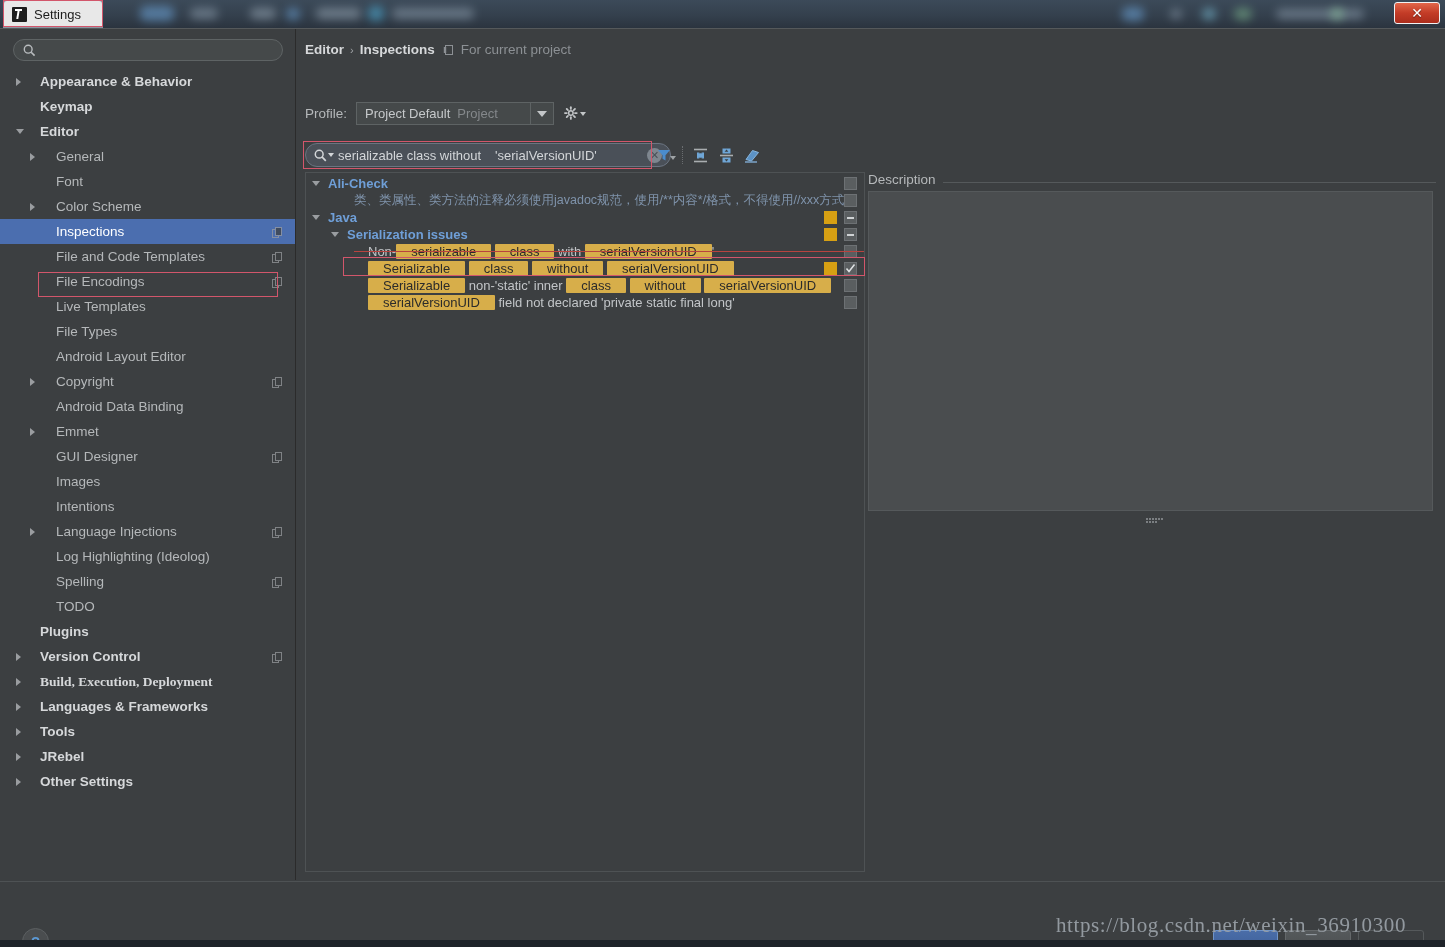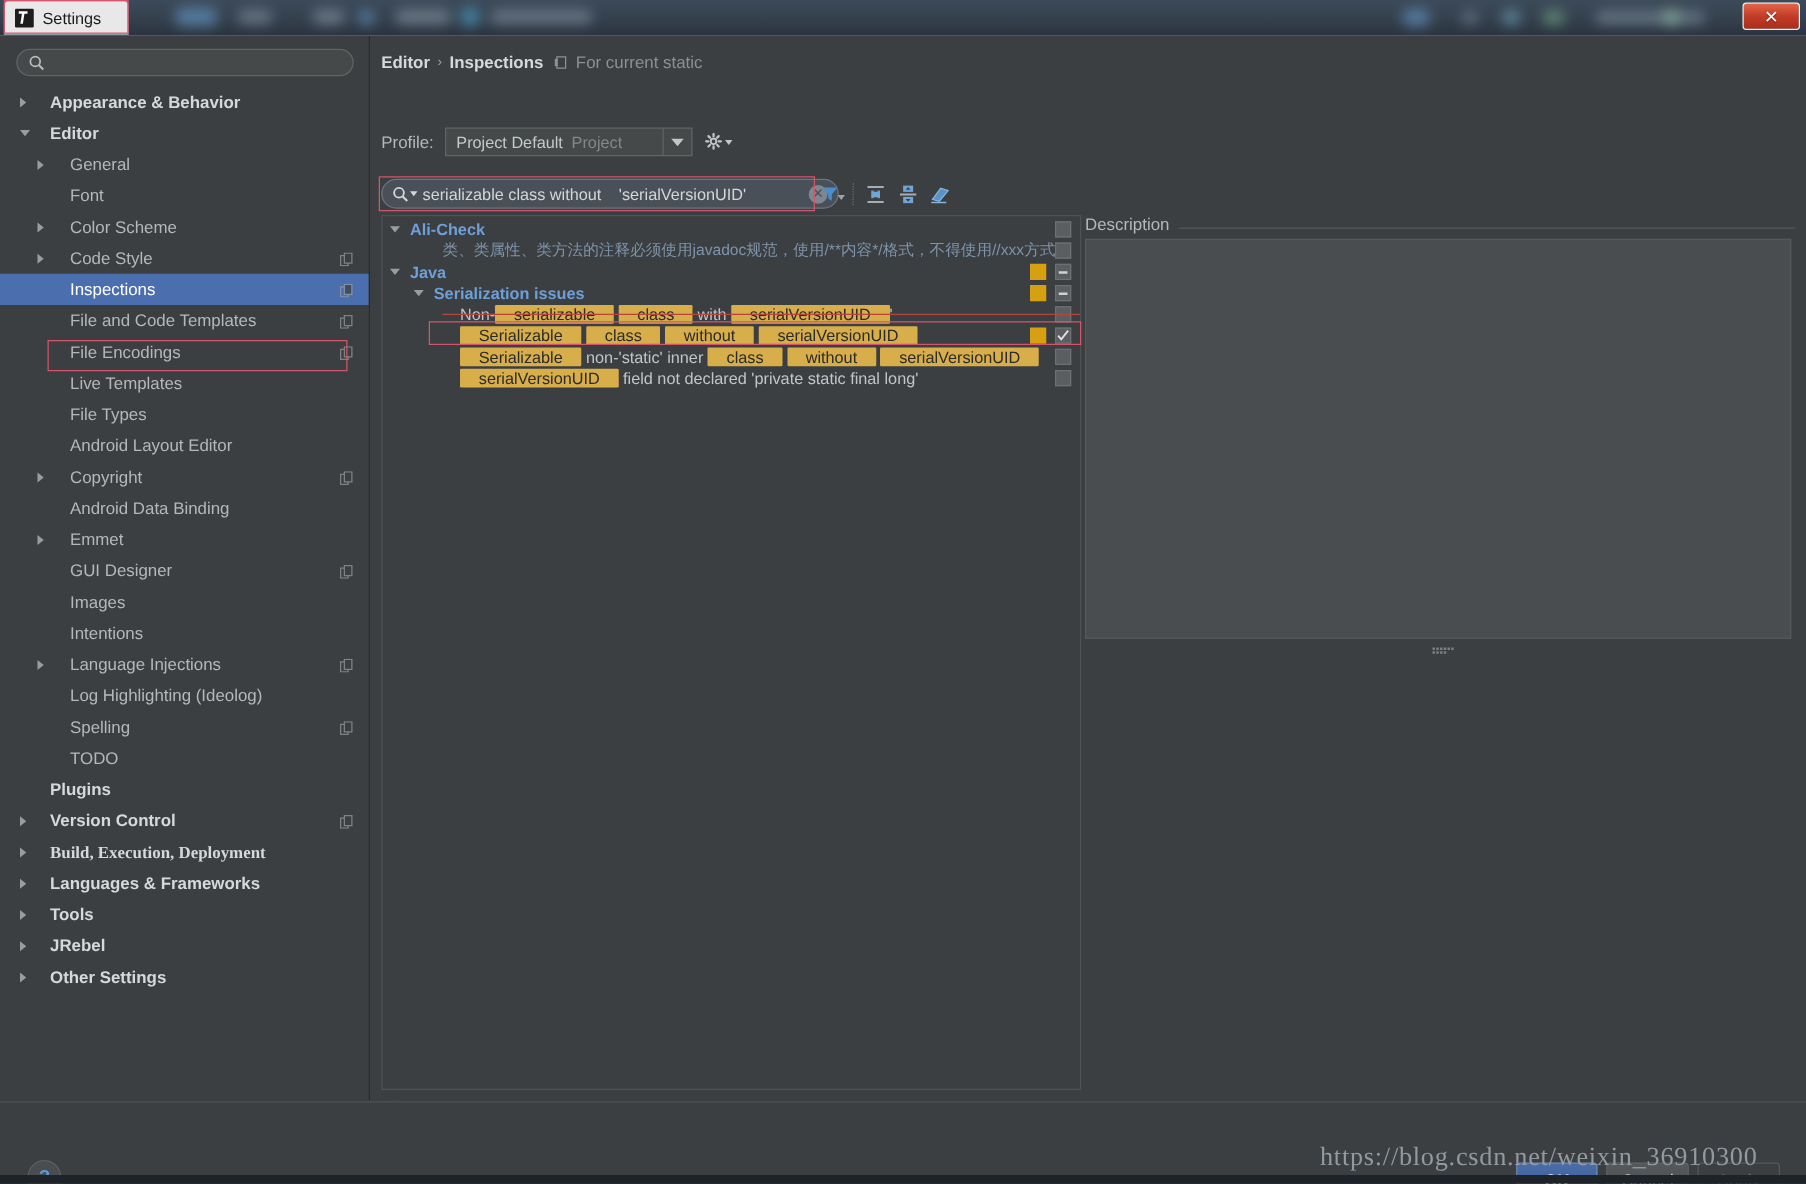--- a/index.html
+++ b/index.html
@@ -548,41 +548,36 @@
           <line x1="8.2" y1="8.2" x2="11.6" y2="11.6" stroke="#b9bcbf" stroke-width="1.6"></line>
         </svg>
       </span>
     </div>
     <div id="tree-settings">
         <div class="nav-row bold">
           <span class="arrow" style="left: 16px; top: 8.5px;"></span>
           <span class="lbl" style="margin-left: 40px;">Appearance &amp; Behavior</span>
         </div>
         <div class="nav-row bold">
+          <span class="lbl" style="margin-left: 40px;">Keymap</span>
+        </div>
+        <div class="nav-row bold">
           <span class="arrow open" style="left: 16px; top: 10px;"></span>
           <span class="lbl" style="margin-left: 40px;">Editor</span>
         </div>
         <div class="nav-row">
           <span class="arrow" style="left: 30px; top: 8.5px;"></span>
           <span class="lbl" style="margin-left: 56px;">General</span>
         </div>
         <div class="nav-row">
           <span class="lbl" style="margin-left: 56px;">Font</span>
         </div>
         <div class="nav-row">
           <span class="arrow" style="left: 30px; top: 8.5px;"></span>
           <span class="lbl" style="margin-left: 56px;">Color Scheme</span>
-        </div>
-        <div class="nav-row">
-          <span class="arrow" style="left: 30px; top: 8.5px;"></span>
-          <span class="lbl" style="margin-left: 56px;">Code Style</span>
-          <span class="copy-badge"><svg width="11" height="11" viewBox="0 0 11 11">
-              <rect x="0.5" y="2.5" width="6" height="8" fill="none" stroke="#9a9da0" stroke-width="1"></rect>
-              <rect x="3.5" y="0.5" width="6" height="8" fill="#3c3f41" stroke="#9a9da0" stroke-width="1"></rect>
-            </svg></span>
         </div>
         <div class="nav-row selected">
           <span class="lbl" style="margin-left: 56px;">Inspections</span>
           <span class="copy-badge"><svg width="11" height="11" viewBox="0 0 11 11">
               <rect x="0.5" y="2.5" width="6" height="8" fill="none" stroke="#9a9da0" stroke-width="1"></rect>
               <rect x="3.5" y="0.5" width="6" height="8" fill="#3c3f41" stroke="#9a9da0" stroke-width="1"></rect>
             </svg></span>
         </div>
         <div class="nav-row">
           <span class="lbl" style="margin-left: 56px;">File and Code Templates</span>
@@ -696,21 +691,21 @@
     <div id="breadcrumb">
       <span class="crumb">Editor</span>
       <span class="sep">›</span>
       <span class="crumb">Inspections</span>
       <span style="margin-left:8px;display:inline-flex;">
         <svg width="12" height="12" viewBox="0 0 12 12">
           <rect x="2.5" y="1.5" width="7" height="9" fill="none" stroke="#8c9094" stroke-width="1"></rect>
           <rect x="0.8" y="3" width="2.4" height="6" fill="#8c9094"></rect>
         </svg>
       </span>
-      <span class="scope">For current static</span>
+      <span class="scope">For current project</span>
     </div>
 
     <div id="profile-row">
       <span class="plabel">Profile:</span>
       <div id="profile-combo">
         <span class="val">Project Default</span>
         <span class="sub">Project</span>
         <span class="arrowbox">
             <span class="tri-down"></span>
           </span>

